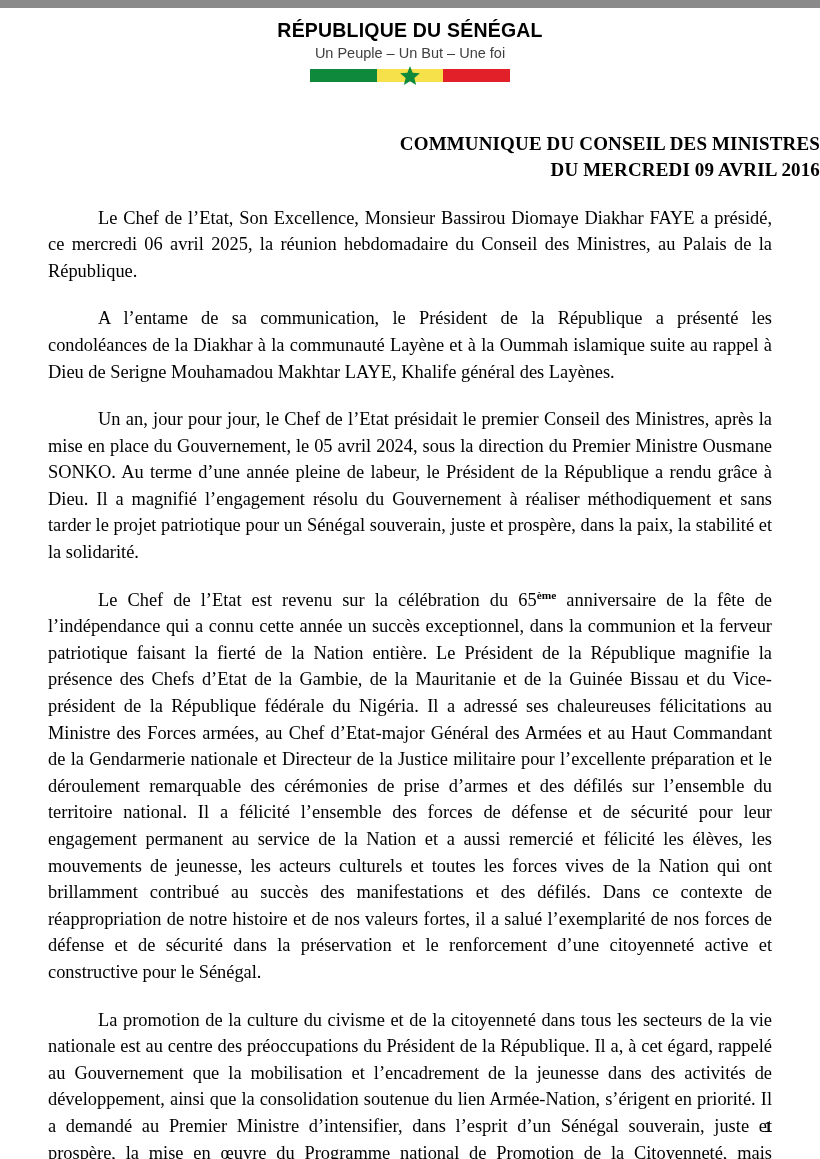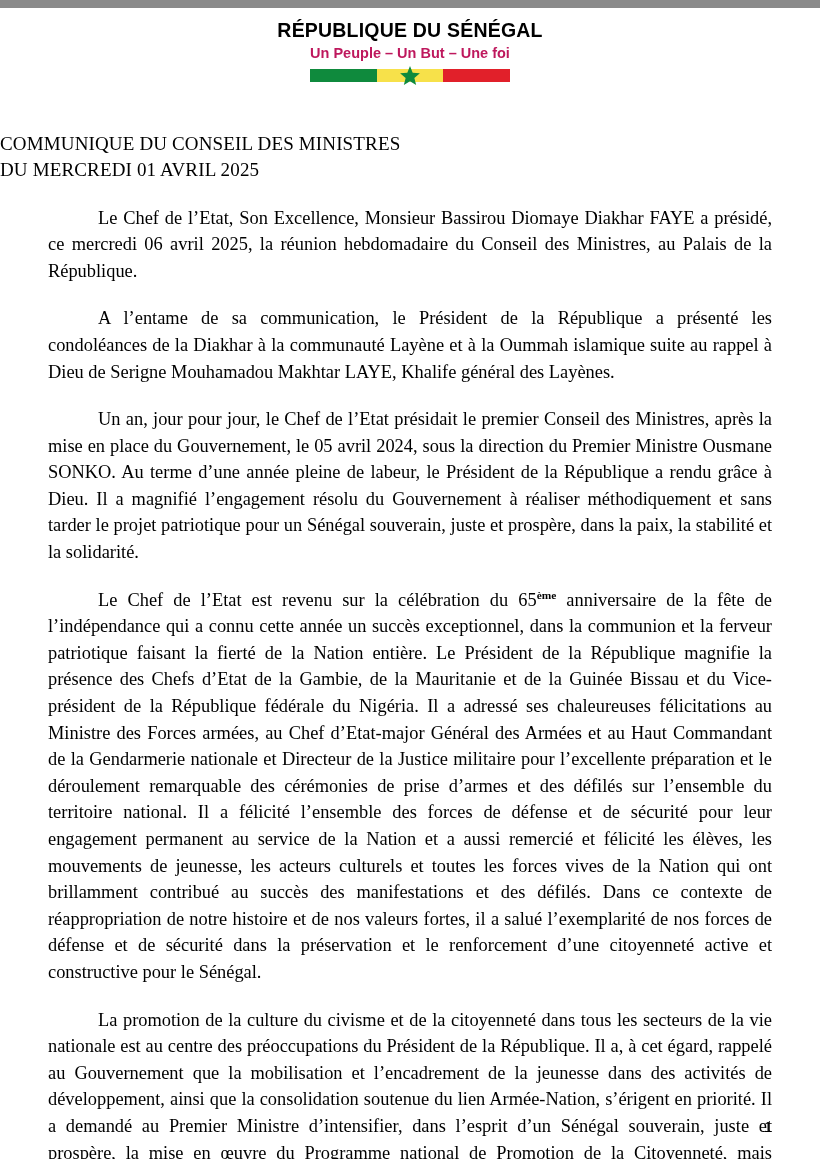--- a/index.html
+++ b/index.html
@@ -28,25 +28,25 @@
     font-family: "Liberation Sans", "DejaVu Sans", sans-serif;
     font-weight: bold;
     font-size: 19.5px;
     letter-spacing: 0.2px;
     line-height: 1.15;
     color: #000000;
     white-space: nowrap;
   }
   .lh-motto {
     font-family: "Liberation Sans", "DejaVu Sans", sans-serif;
-    font-weight: bold;
+    font-weight: normal;
     font-size: 14.5px;
     line-height: 1.3;
     margin-top: 3px;
-    color: #be185d;
+    color: #404040;
     white-space: nowrap;
   }
 
   
   .flagbar-wrap {
     margin-top: 6px;
     display: flex;
     justify-content: center;
   }
   .flagbar {
@@ -65,23 +65,23 @@
     top: 50%;
     transform: translate(-50%, -50%);
     width: 22px;
     height: 22px;
     display: block;
   }
 
   
   .doc-title {
     margin-top: 49px;
-    text-align: left;
+    text-align: right;
     font-family: "Liberation Serif", "DejaVu Serif", serif;
-    font-weight: normal;
+    font-weight: bold;
     font-size: 19px;
     line-height: 1.35;
   }
   .doc-title .ln {
     display: block;
     letter-spacing: 0.15px;
   }
 
   
   .body-copy {
@@ -133,21 +133,21 @@
         <div class="band" id="band-red" style="background: rgb(225, 32, 42);"></div>
         <svg class="star" viewBox="0 0 24 24" aria-hidden="true">
           <polygon id="star-poly" points="12,1.2 14.92,8.56 22.8,9.1 16.76,14.2 18.7,21.9 12,17.6 5.3,21.9 7.24,14.2 1.2,9.1 9.08,8.56" fill="#0f8a3d"></polygon>
         </svg>
       </div>
     </div>
   </div>
 
   <div class="doc-title">
     <span class="ln">COMMUNIQUE DU CONSEIL DES MINISTRES</span>
-    <span class="ln">DU MERCREDI 01 AVRIL 2025</span>
+    <span class="ln">DU MERCREDI 09 AVRIL 2016</span>
   </div>
 
   <div class="body-copy">
     <p>Le Chef de l’Etat, Son Excellence, Monsieur Bassirou Diomaye Diakhar FAYE a présidé, ce mercredi 06 avril 2025, la réunion hebdomadaire du Conseil des Ministres, au Palais de la République.</p>
     <p>A l’entame de sa communication, le Président de la République a présenté les condoléances de la Diakhar à la communauté Layène et à la Oummah islamique suite au rappel à Dieu de Serigne Mouhamadou Makhtar LAYE, Khalife général des Layènes.</p>
     <p>Un an, jour pour jour, le Chef de l’Etat présidait le premier Conseil des Ministres, après la mise en place du Gouvernement, le 05 avril 2024, sous la direction du Premier Ministre Ousmane SONKO. Au terme d’une année pleine de labeur, le Président de la République a rendu grâce à Dieu. Il a magnifié l’engagement résolu du Gouvernement à réaliser méthodiquement et sans tarder le projet patriotique pour un Sénégal souverain, juste et prospère, dans la paix, la stabilité et la solidarité.</p>
     <p><span>Le Chef de l’Etat est revenu sur la célébration du 65</span><sup class="ord">ème</sup><span> anniversaire de la fête de l’indépendance qui a connu cette année un succès exceptionnel, dans la communion et la ferveur patriotique faisant la fierté de la Nation entière. Le Président de la République magnifie la présence des Chefs d’Etat de la Gambie, de la Mauritanie et de la Guinée Bissau et du Vice-président de la République fédérale du Nigéria. Il a adressé ses chaleureuses félicitations au Ministre des Forces armées, au Chef d’Etat-major Général des Armées et au Haut Commandant de la Gendarmerie nationale et Directeur de la Justice militaire pour l’excellente préparation et le déroulement remarquable des cérémonies de prise d’armes et des défilés sur l’ensemble du territoire national. Il a félicité l’ensemble des forces de défense et de sécurité pour leur engagement permanent au service de la Nation et a aussi remercié et félicité les élèves, les mouvements de jeunesse, les acteurs culturels et toutes les forces vives de la Nation qui ont brillamment contribué au succès des manifestations et des défilés. Dans ce contexte de réappropriation de notre histoire et de nos valeurs fortes, il a salué l’exemplarité de nos forces de défense et de sécurité dans la préservation et le renforcement d’une citoyenneté active et constructive pour le Sénégal.</span></p>
     <p>La promotion de la culture du civisme et de la citoyenneté dans tous les secteurs de la vie nationale est au centre des préoccupations du Président de la République. Il a, à cet égard, rappelé au Gouvernement que la mobilisation et l’encadrement de la jeunesse dans des activités de développement, ainsi que la consolidation soutenue du lien Armée-Nation, s’érigent en priorité. Il a demandé au Premier Ministre d’intensifier, dans l’esprit d’un Sénégal souverain, juste et prospère, la mise en œuvre du Programme national de Promotion de la Citoyenneté, mais également le développement d’une nouvelle politique de jeunesse, innovante, ambitieuse et conforme, d’une part, à nos valeurs historiques et culturelles et, d’autre part, aux évolutions technologiques, économiques et sociales du monde contemporain.</p>
   </div>
 

